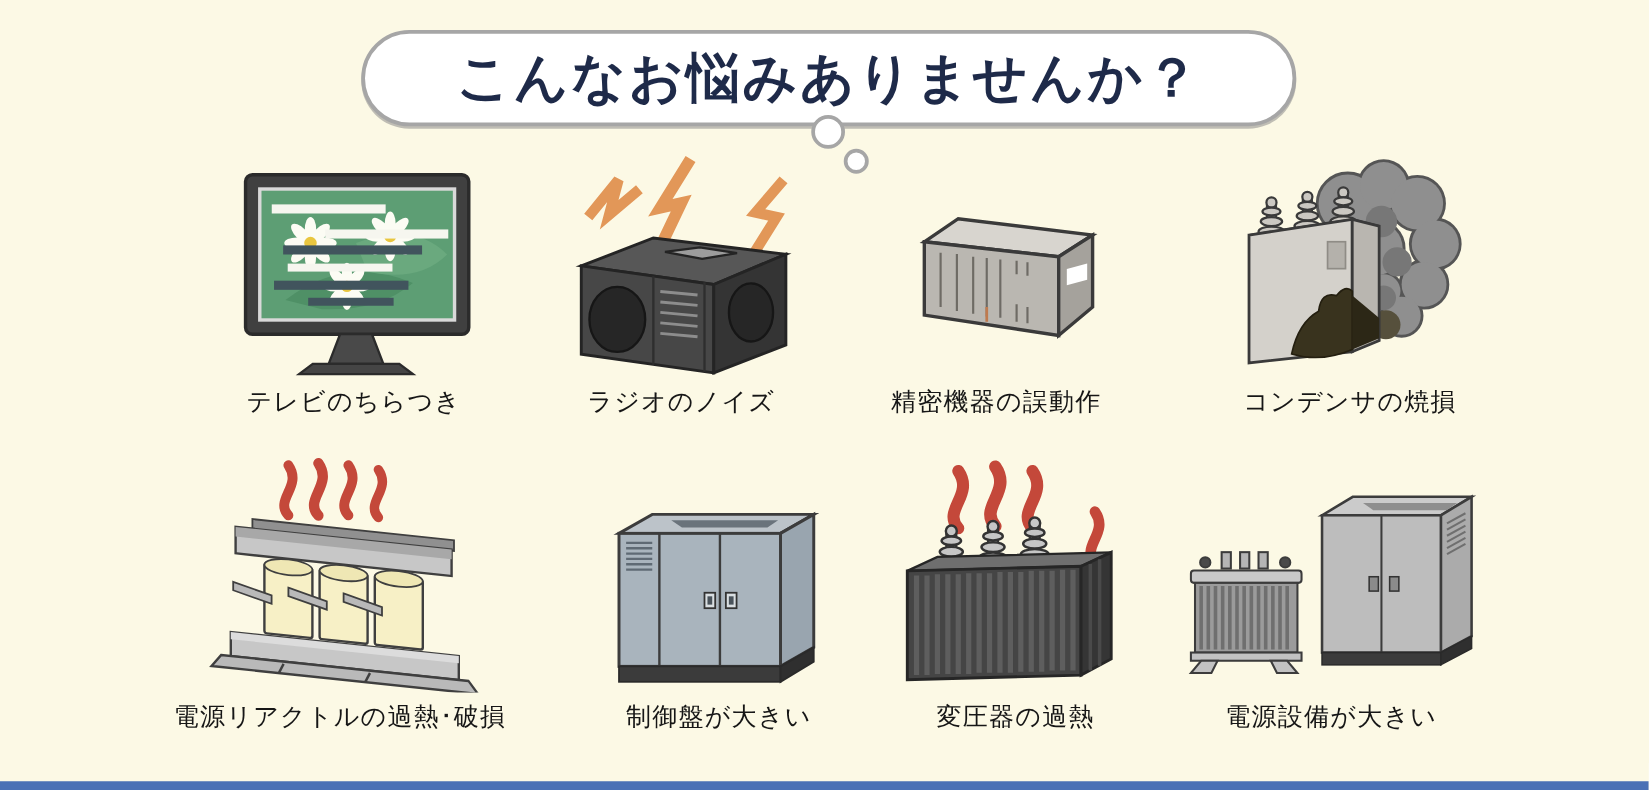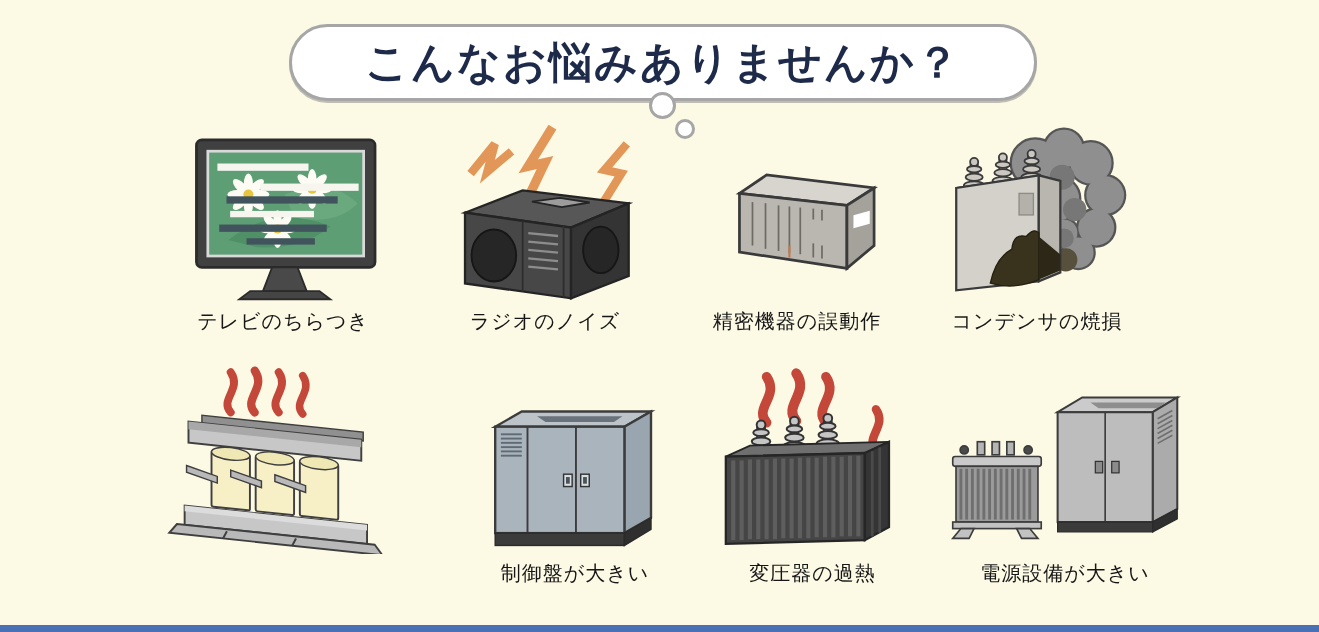--- a/index.html
+++ b/index.html
@@ -21,21 +21,21 @@
   .item { position:absolute; }
   .item svg { position:absolute; left:0; top:0; width:100%; height:calc(100% - 38px); display:block; }
   .item figcaption {
     position:absolute; left:0; bottom:0; width:100%; height:38px;
     display:flex; align-items:center; justify-content:center;
     font-size:20px; font-weight:500; color:#161616; letter-spacing:1px; white-space:nowrap;
   }
   .i1 { left:160px; top:138px; width:246px; height:202px; }
   .i2 { left:430px; top:116px; width:230px; height:224px; }
   .i3 { left:682px; top:150px; width:230px; height:190px; }
-  .i4 { left:912px; top:118px; width:250px; height:222px; }
+  .i4 { left:955px; top:118px; width:250px; height:222px; }
   .i5 { left:92px;  top:362px; width:360px; height:230px; }
   .i6 { left:460px; top:402px; width:230px; height:190px; }
   .i7 { left:700px; top:364px; width:225px; height:228px; }
   .i8 { left:925px; top:386px; width:280px; height:206px;text-align:right; }
 
   .bottombar { position:absolute; left:0; bottom:0; width:100%; height:7px; background:#4a71b5; }
   .defs-svg { position:absolute; width:0; height:0; overflow:hidden; }
 </style>
 </head>
 <body>
@@ -216,20 +216,21 @@
           <polygon points="82,118 114,126 114,133 82,125"></polygon>
           <polygon points="128,118 160,126 160,133 128,125"></polygon>
         </g>
         <rect x="34" y="160" width="190" height="20" fill="#c7c7c7" stroke="#3f3f3f" stroke-width="2"></rect>
         <rect x="34" y="160" width="190" height="6" fill="#dcdcdc"></rect>
         <polygon points="26,180 232,180 240,190 18,190" fill="#b9b9b9" stroke="#3f3f3f" stroke-width="2"></polygon>
         <line x1="78" y1="182" x2="74" y2="190" stroke="#3f3f3f" stroke-width="2"></line>
         <line x1="150" y1="182" x2="146" y2="190" stroke="#3f3f3f" stroke-width="2"></line>
       </g>
     </svg>
+    <figcaption>電源リアクトルの過熱･破損</figcaption>
   </figure>
 
   <figure class="item i7">
     <svg viewBox="0 0 215 205" preserveAspectRatio="xMidYMax meet">
       <g stroke="#c4483a" stroke-width="8" fill="none">
         <use href="#heat" transform="translate(58,6)  scale(1.3)"></use>
         <use href="#heat" transform="translate(90,2)  scale(1.35)"></use>
         <use href="#heat" transform="translate(122,6) scale(1.3)"></use>
         <use href="#heat" transform="translate(176,42) scale(1.15)"></use>
       </g>

